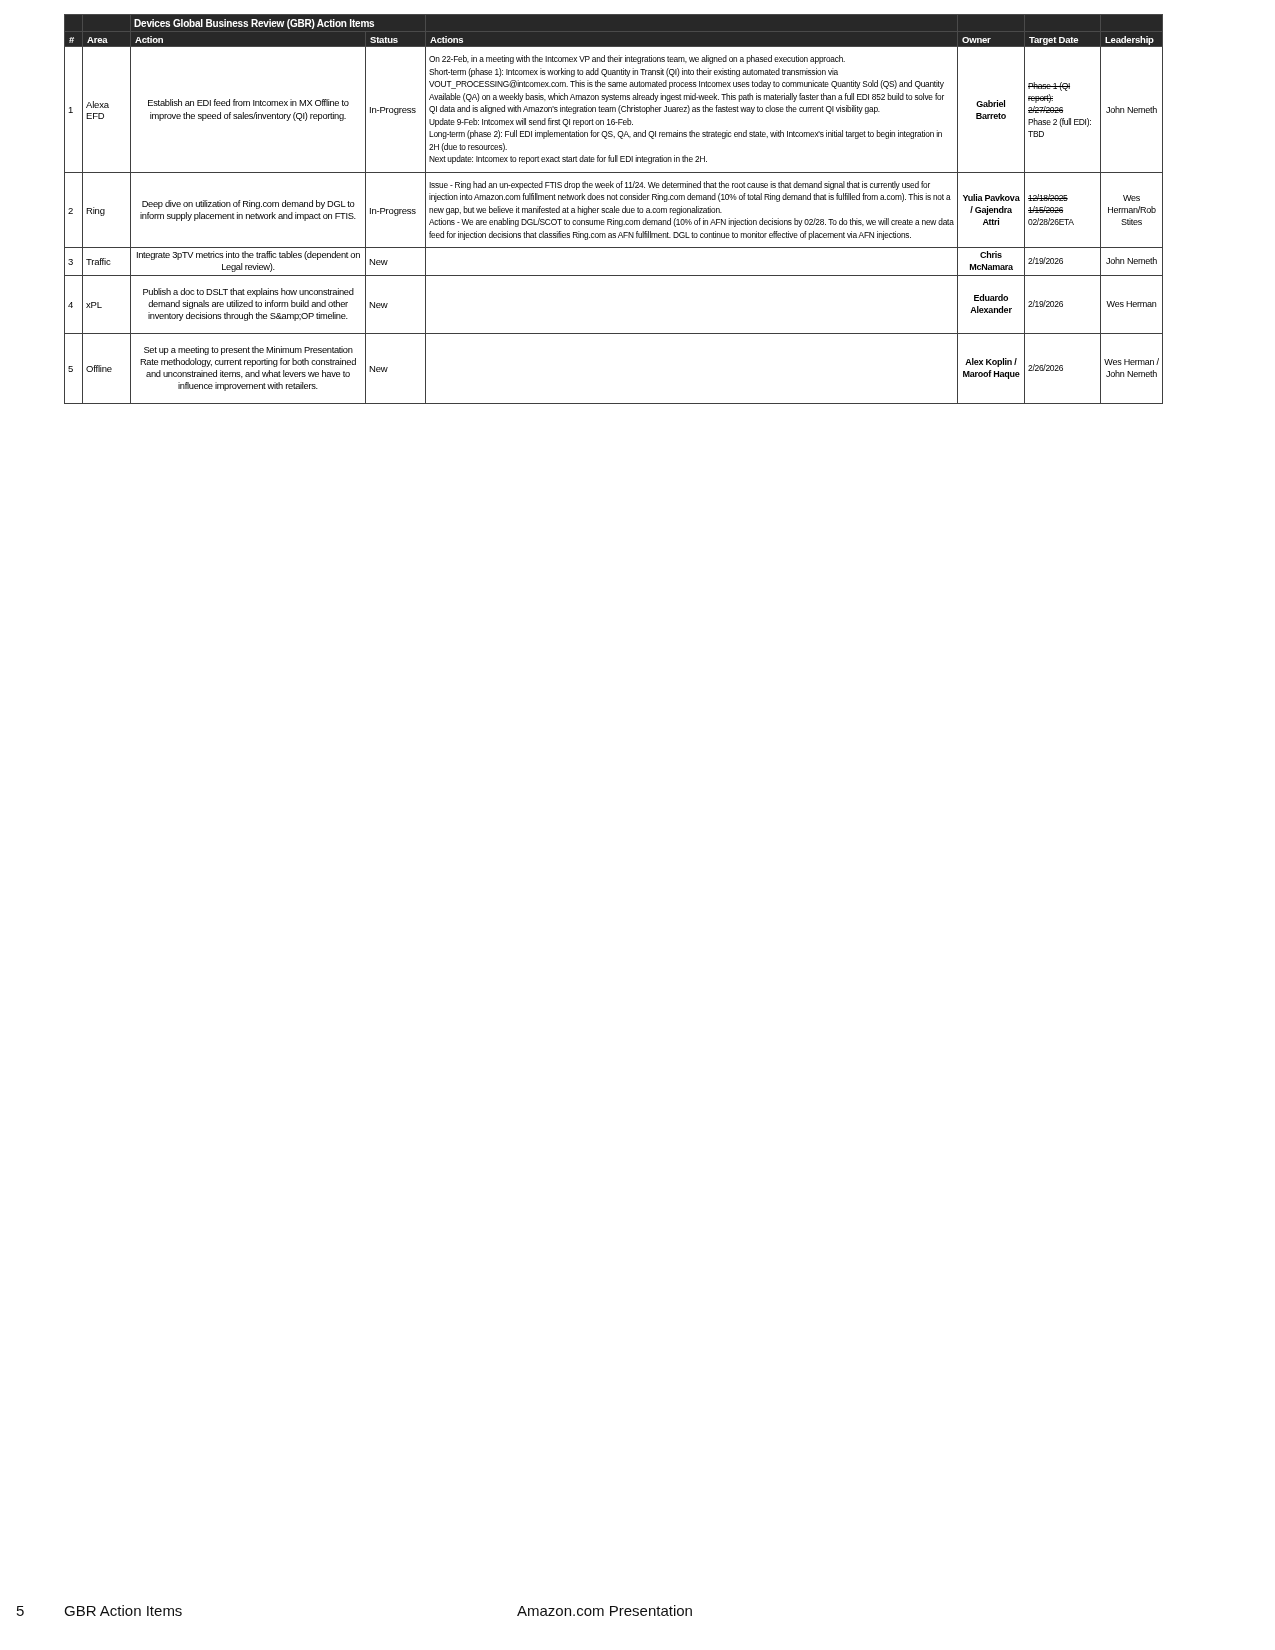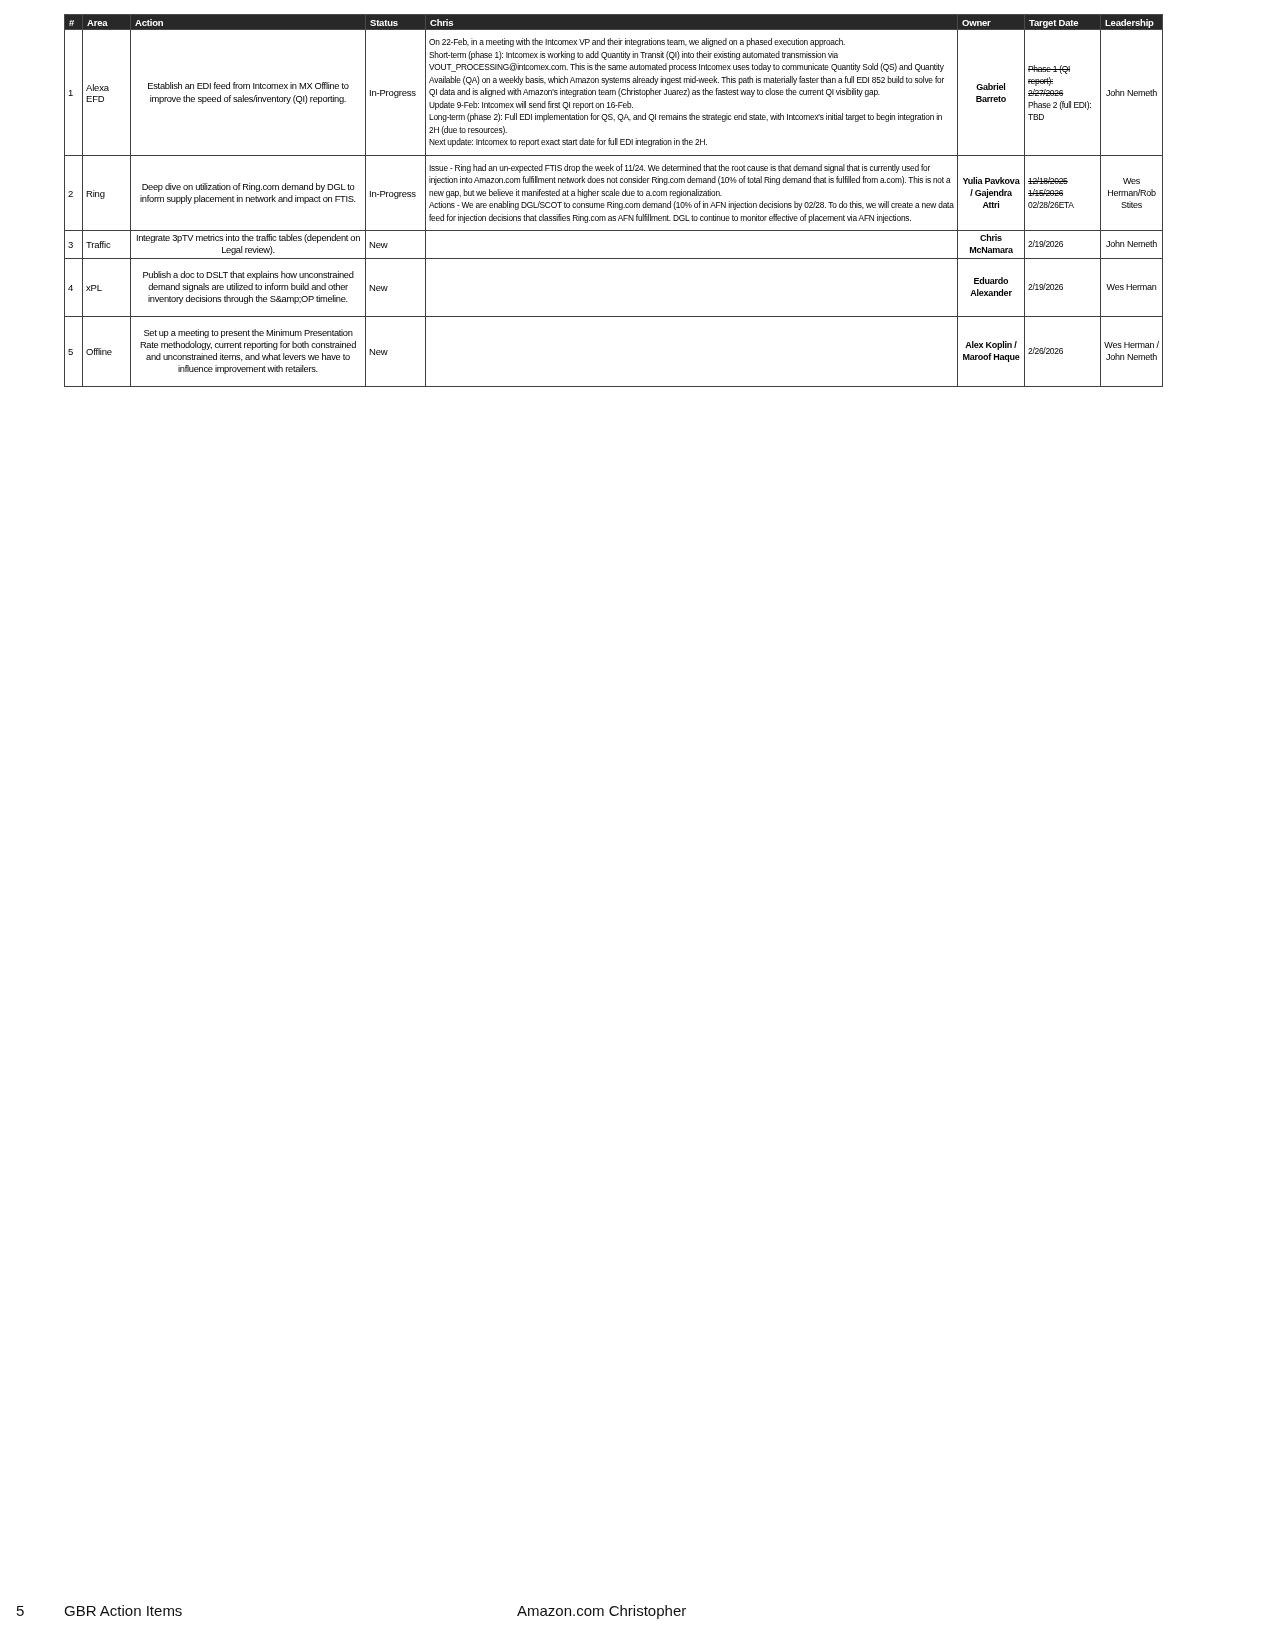--- a/index.html
+++ b/index.html
@@ -88,26 +88,35 @@
       <col style="width:18px">
       <col style="width:48px">
       <col style="width:235px">
       <col style="width:60px">
       <col style="width:532px">
       <col style="width:67px">
       <col style="width:76px">
       <col style="width:62px">
     </colgroup>
     <thead>
+      <tr class="title-row">
+        <td></td>
+        <td></td>
+        <td class="title-cell" colspan="2">Devices Global Business Review (GBR) Action Items</td>
+        <td></td>
+        <td></td>
+        <td></td>
+        <td></td>
+      </tr>
       <tr class="header-row">
         <th>#</th>
         <th>Area</th>
         <th>Action</th>
         <th>Status</th>
-        <th>Chris</th>
+        <th>Actions</th>
         <th>Owner</th>
         <th>Target Date</th>
         <th>Leadership</th>
       </tr>
     </thead>
     <tbody id="table-body">
         <tr>
           <td class="num">1</td>
           <td class="area">Alexa EFD</td>
           <td class="action">Establish an EDI feed from Intcomex in MX Offline to improve the speed of sales/inventory (QI) reporting.</td>
@@ -182,15 +191,15 @@
             <div class="tl">2/26/2026</div>
           </td>
           <td class="leader">Wes Herman /
 John Nemeth</td>
         </tr>
       </tbody>
   </table>
 
   <span class="footer-num">5</span>
   <span class="footer-title">GBR Action Items</span>
-  <span class="footer-conf">Amazon.com Christopher</span>
+  <span class="footer-conf">Amazon.com Presentation</span>
 
 </div>
 
 </body></html>

